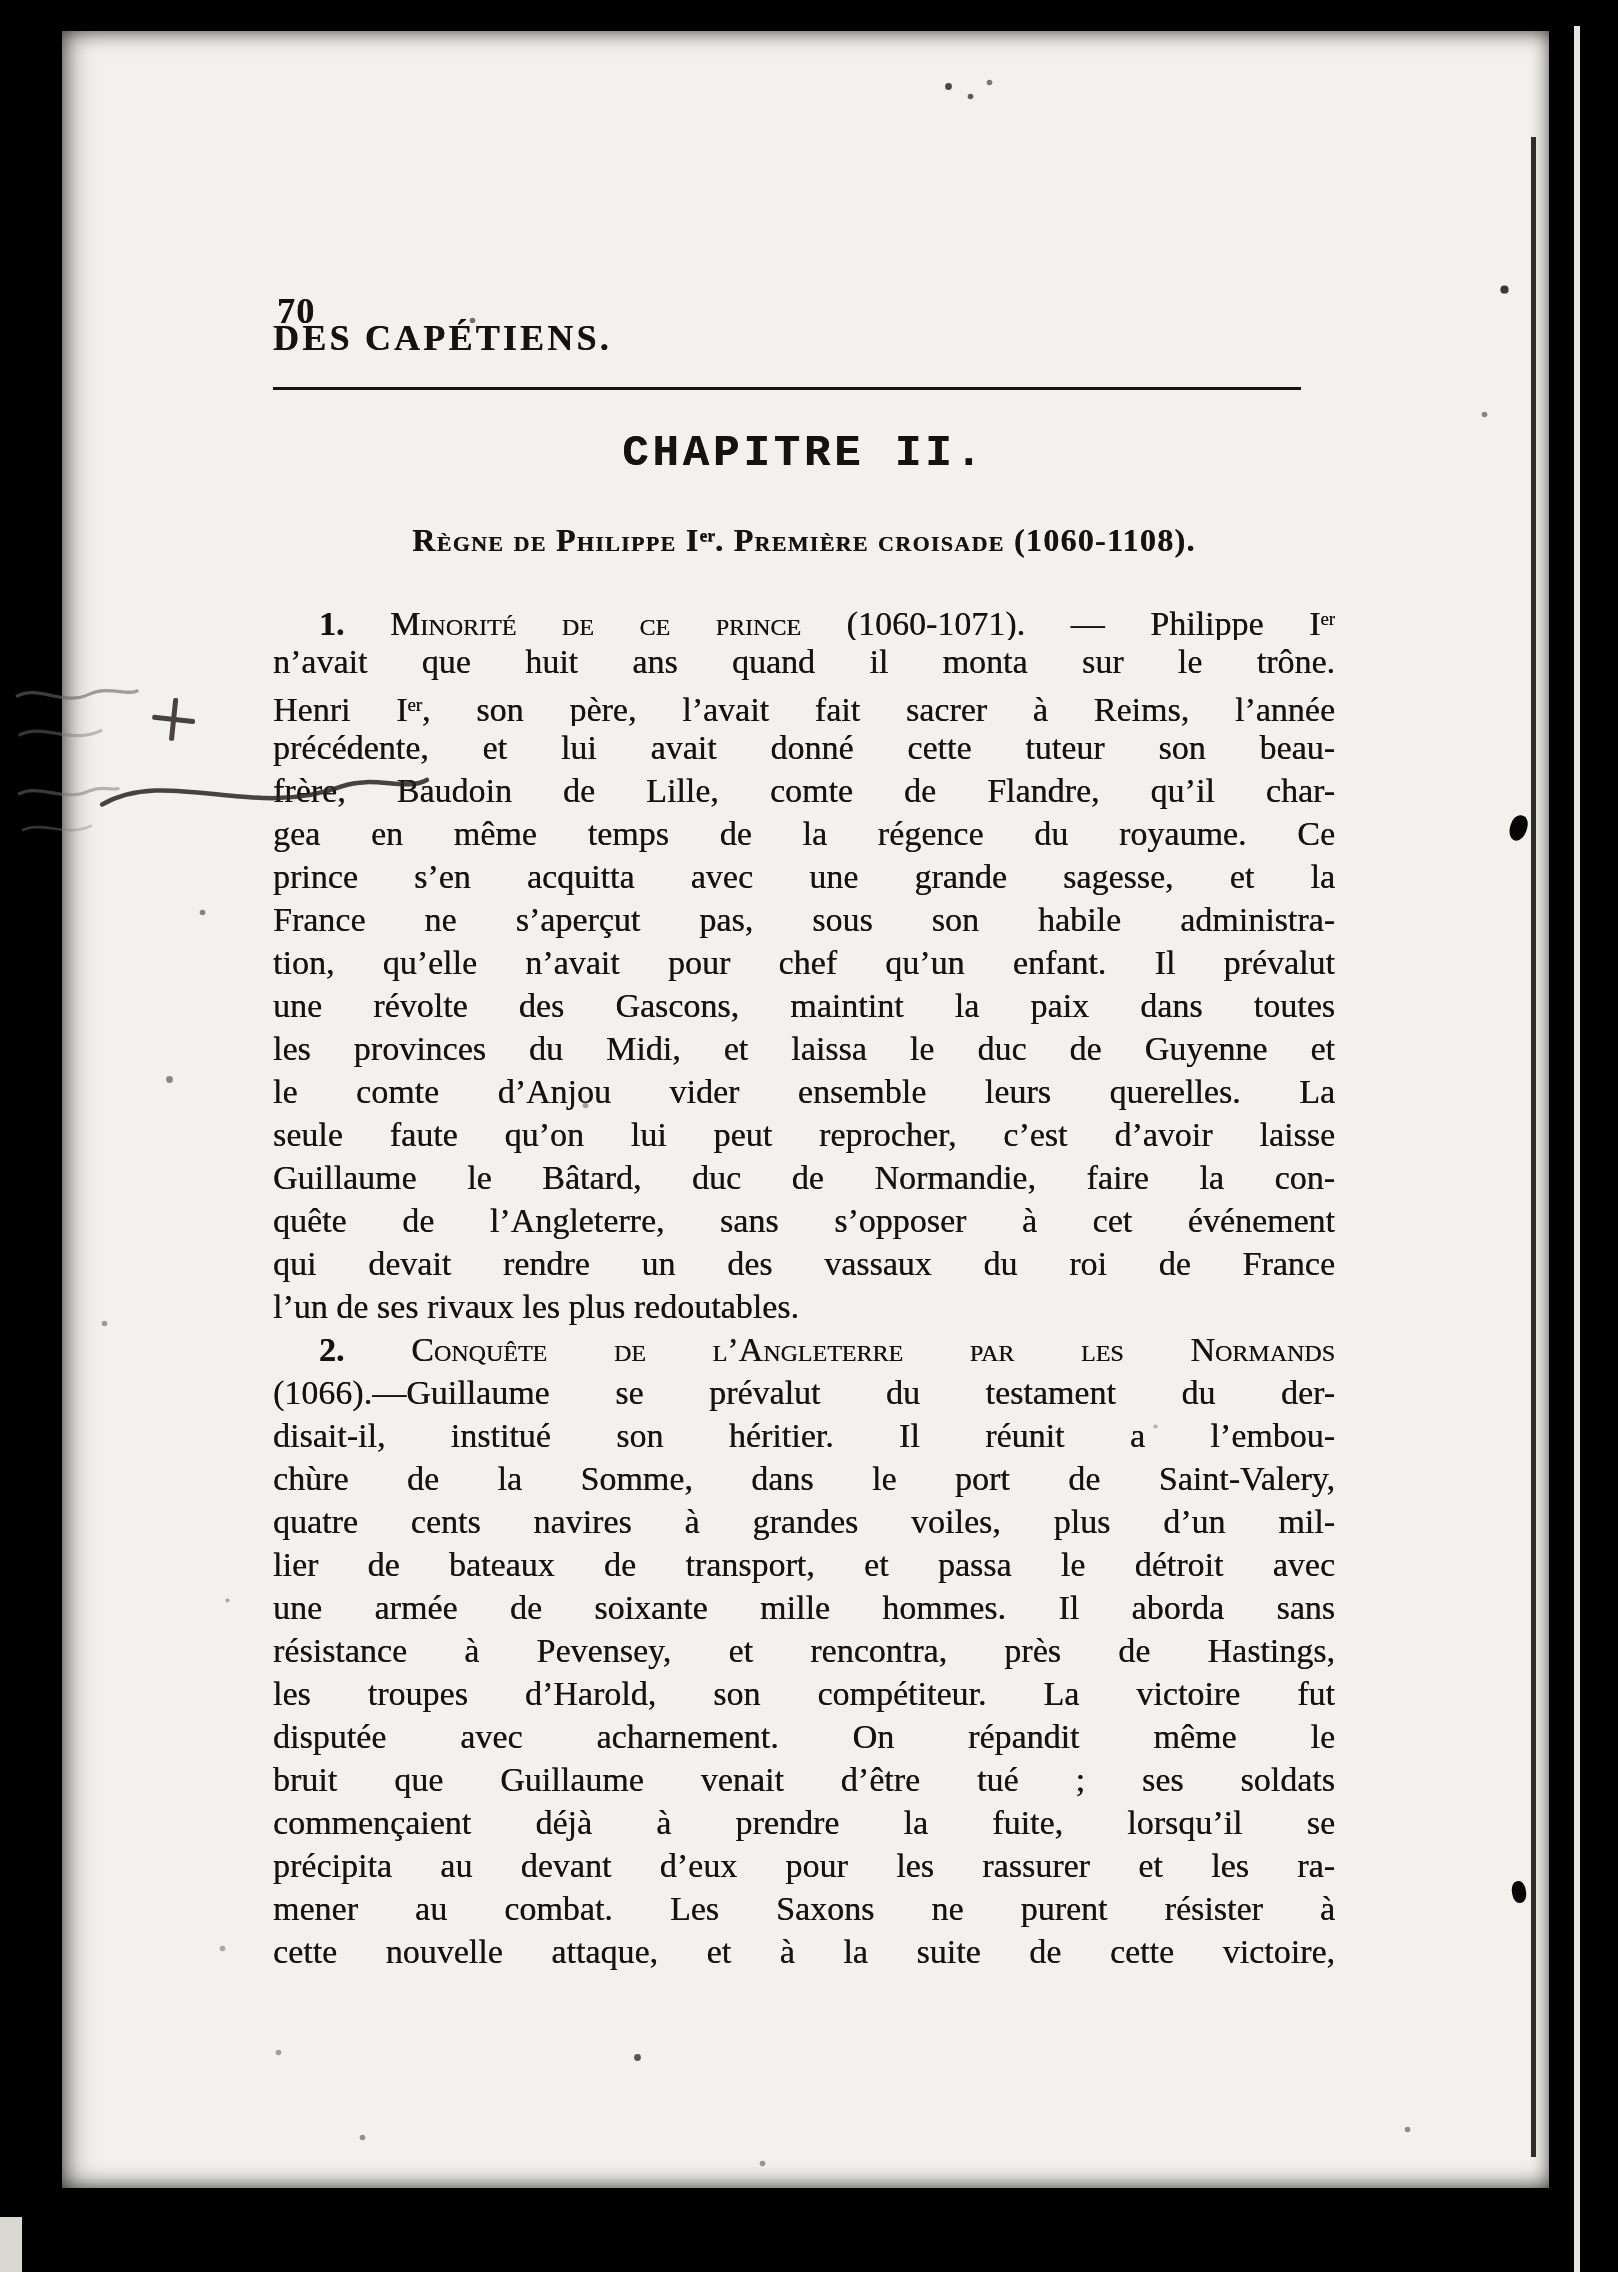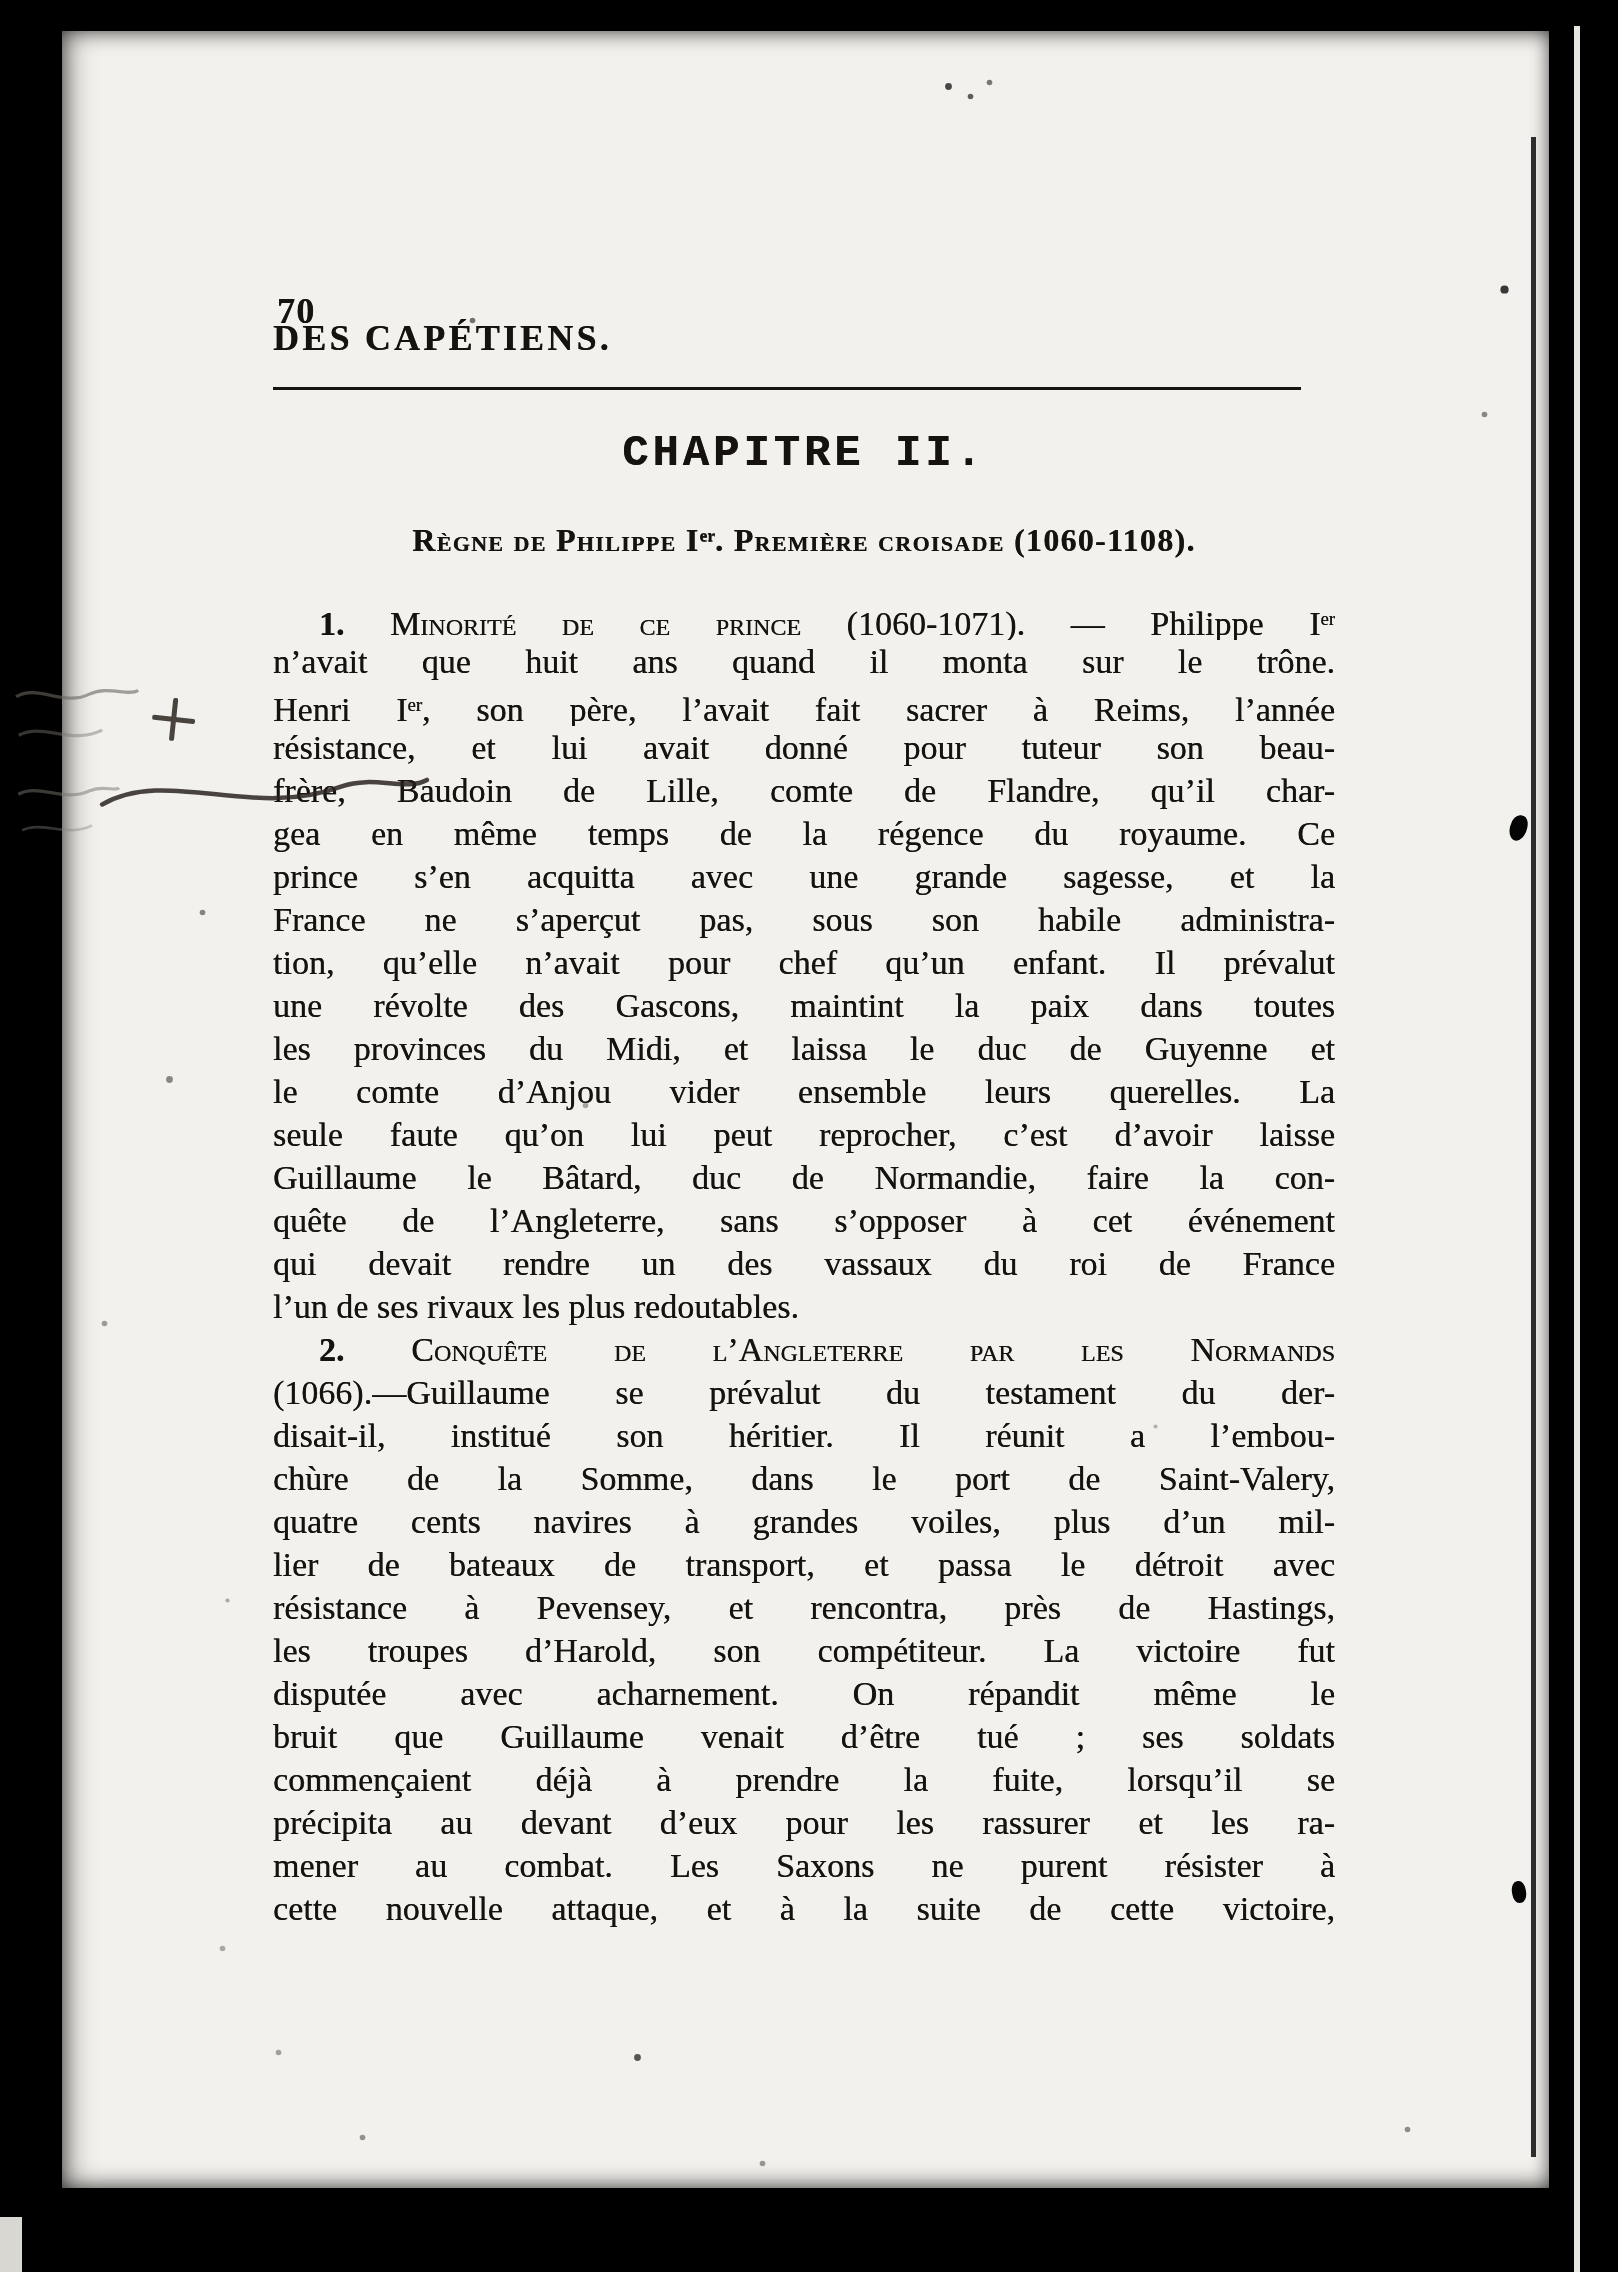--- a/index.html
+++ b/index.html
@@ -116,21 +116,21 @@
   <div class="line indent">
     <span class="num">1.</span>
     <span class="sc">Minorité de ce prince</span>
     <span>(1060-1071). — Philippe I</span><sup class="sup">er</sup>
   </div>
 
   <div class="line">n’avait que huit ans quand il monta sur le trône.</div>
 
   <div class="line"><span>Henri I</span><sup class="sup">er</sup><span>, son père, l’avait fait sacrer à Reims, l’année</span></div>
 
-  <div class="line">résistance, et lui avait donné pour tuteur son beau-</div>
+  <div class="line">précédente, et lui avait donné cette tuteur son beau-</div>
   <div class="line">frère, Baudoin de Lille, comte de Flandre, qu’il char-</div>
   <div class="line">gea en même temps de la régence du royaume. Ce</div>
   <div class="line">prince s’en acquitta avec une grande sagesse, et la</div>
   <div class="line">France ne s’aperçut pas, sous son habile administra-</div>
   <div class="line">tion, qu’elle n’avait pour chef qu’un enfant. Il prévalut</div>
   <div class="line">une révolte des Gascons, maintint la paix dans toutes</div>
   <div class="line">les provinces du Midi, et laissa le duc de Guyenne et</div>
   <div class="line">le comte d’Anjou vider ensemble leurs querelles. La</div>
   <div class="line">seule faute qu’on lui peut reprocher, c’est d’avoir laisse</div>
   <div class="line">Guillaume le Bâtard, duc de Normandie, faire la con-</div>
@@ -141,20 +141,21 @@
   <div class="line indent">
     <span class="num">2.</span>
     <span class="sc">Conquête de l’Angleterre par les Normands</span>
   </div>
 
   <div class="line">(1066).—Guillaume se prévalut du testament du der-</div>
   <div class="line">disait-il, institué son héritier. Il réunit a l’embou-</div>
   <div class="line">chùre de la Somme, dans le port de Saint-Valery,</div>
   <div class="line">quatre cents navires à grandes voiles, plus d’un mil-</div>
   <div class="line">lier de bateaux de transport, et passa le détroit avec</div>
+  <div class="line">une armée de soixante mille hommes. Il aborda sans</div>
   <div class="line">résistance à Pevensey, et rencontra, près de Hastings,</div>
   <div class="line">les troupes d’Harold, son compétiteur. La victoire fut</div>
   <div class="line">disputée avec acharnement. On répandit même le</div>
   <div class="line">bruit que Guillaume venait d’être tué ; ses soldats</div>
   <div class="line">commençaient déjà à prendre la fuite, lorsqu’il se</div>
   <div class="line">précipita au devant d’eux pour les rassurer et les ra-</div>
   <div class="line">mener au combat. Les Saxons ne purent résister à</div>
   <div class="line">cette nouvelle attaque, et à la suite de cette victoire,</div>
 </div>
 

